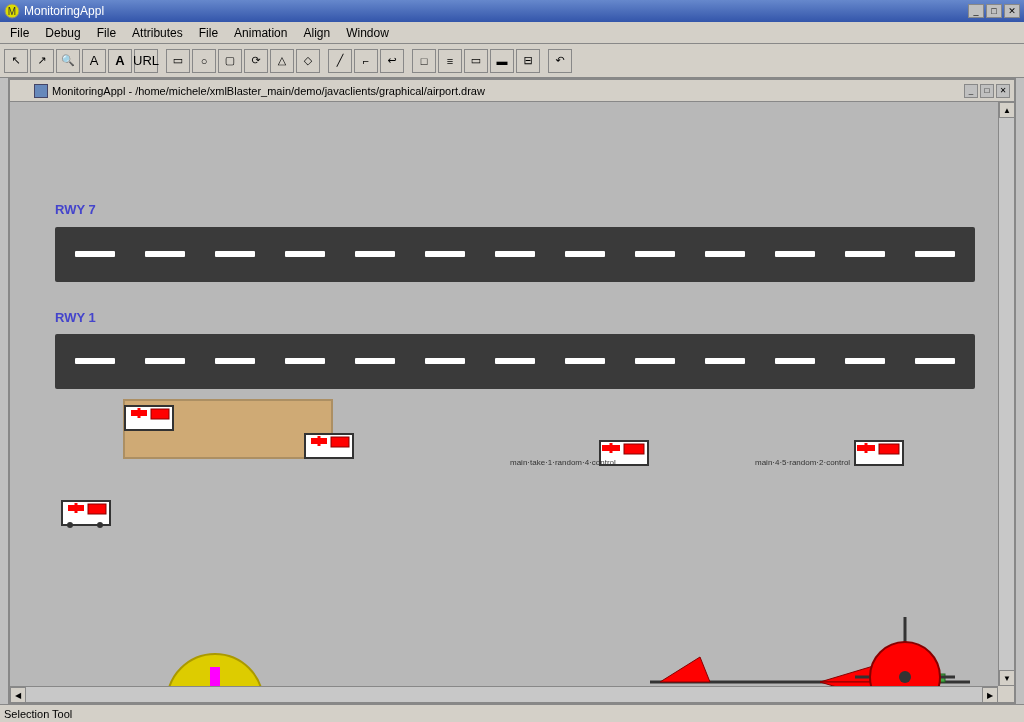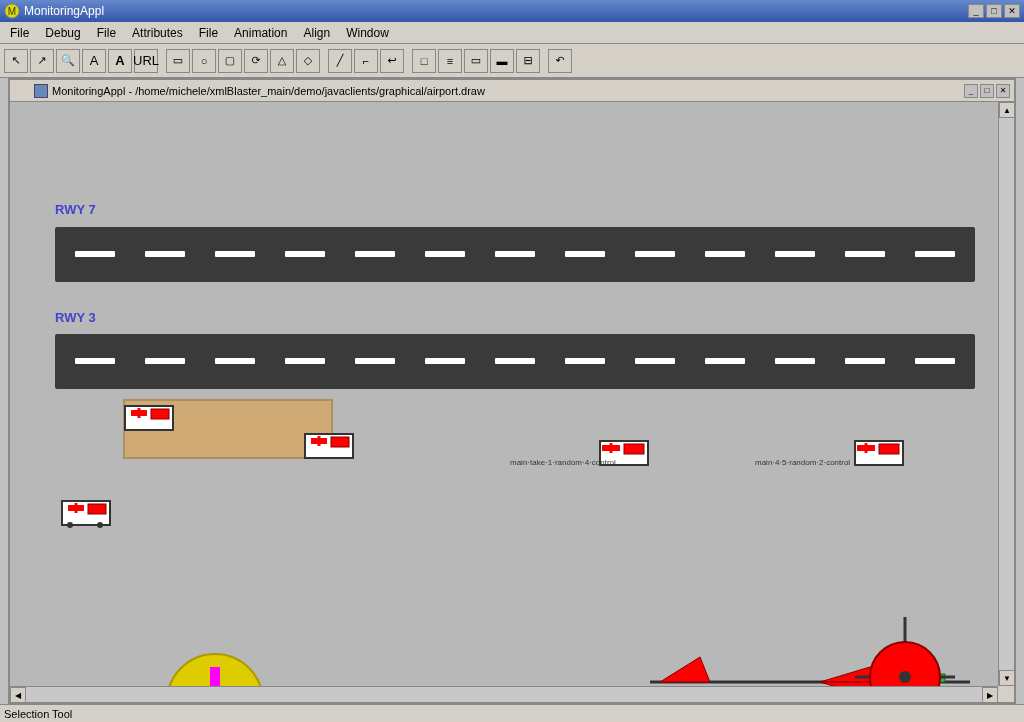--- a/index.html
+++ b/index.html
@@ -196,21 +196,21 @@
       <div class="runway-marking" style="width:40px; height:6px; top:24px; left:370px;"></div>
       <div class="runway-marking" style="width:40px; height:6px; top:24px; left:440px;"></div>
       <div class="runway-marking" style="width:40px; height:6px; top:24px; left:510px;"></div>
       <div class="runway-marking" style="width:40px; height:6px; top:24px; left:580px;"></div>
       <div class="runway-marking" style="width:40px; height:6px; top:24px; left:650px;"></div>
       <div class="runway-marking" style="width:40px; height:6px; top:24px; left:720px;"></div>
       <div class="runway-marking" style="width:40px; height:6px; top:24px; left:790px;"></div>
       <div class="runway-marking" style="width:40px; height:6px; top:24px; left:860px;"></div>
     </div>
 
-    <div class="rwy-label" style="left: 45px; top: 208px;">RWY 3</div>
+    <div class="rwy-label" style="left: 45px; top: 208px;">RWY 1</div>
 
     <div class="runway" style="left: 45px; top: 232px; width: 920px; height: 55px;">
       <div class="runway-marking" style="width:40px; height:6px; top:24px; left:20px;"></div>
       <div class="runway-marking" style="width:40px; height:6px; top:24px; left:90px;"></div>
       <div class="runway-marking" style="width:40px; height:6px; top:24px; left:160px;"></div>
       <div class="runway-marking" style="width:40px; height:6px; top:24px; left:230px;"></div>
       <div class="runway-marking" style="width:40px; height:6px; top:24px; left:300px;"></div>
       <div class="runway-marking" style="width:40px; height:6px; top:24px; left:370px;"></div>
       <div class="runway-marking" style="width:40px; height:6px; top:24px; left:440px;"></div>
       <div class="runway-marking" style="width:40px; height:6px; top:24px; left:510px;"></div>

